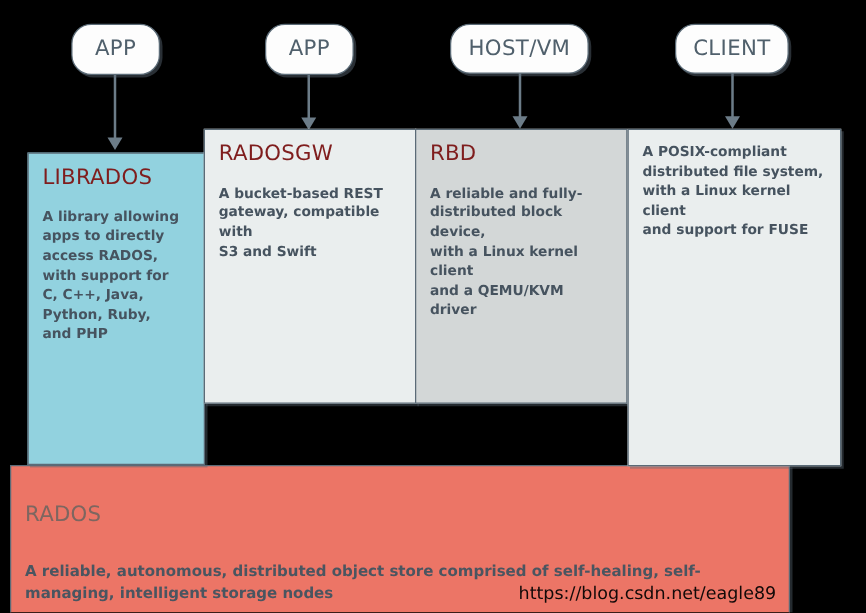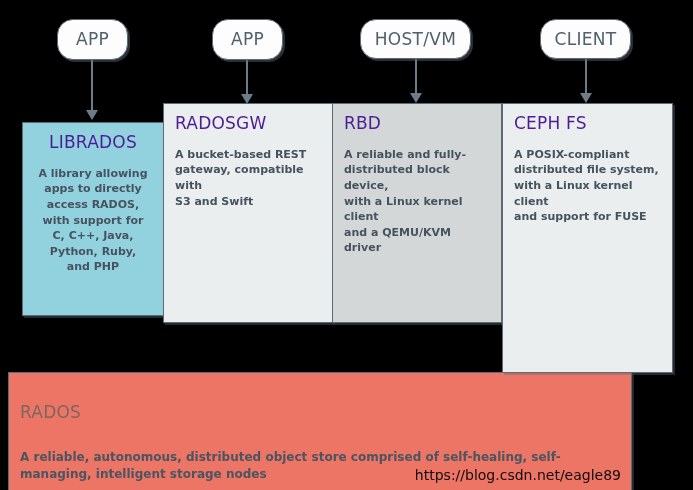--- a/index.html
+++ b/index.html
@@ -54,21 +54,21 @@
   
   .svc {
     position: absolute;
     box-sizing: border-box;
     border: 1.5px solid #5B6B77;
     box-shadow: 2px 2px 0 rgba(90,105,118,0.40);
     padding: 10px 11px 8px 11px;
   }
   .svc .svc-title {
     font-size: 17px;
-    color: #4c1d95;
+    color: #7f1d1d;
     line-height: 1.1;
     margin: 0 0 14px 0;
     letter-spacing: 0.2px;
     white-space: nowrap;
   }
   .svc .svc-desc {
     font-size: 11px;
     color: #46535F;
     line-height: 1.42;
     font-weight: bold;
@@ -153,21 +153,21 @@
   <div class="actor" id="actor-hostvm" style="left:360px; top:19px; width:111px; height:40px;">
     <span class="actor-label">HOST/VM</span>
   </div>
 
   <div id="box-rados" style="left:8px; top:372px; width:624px; height:124px; z-index:1;">
     <div class="rados-title">RADOS</div>
     <div class="rados-desc">A reliable, autonomous, distributed object store comprised of self-healing, self-managing, intelligent storage nodes</div>
     <div id="watermark">https://blog.csdn.net/eagle89</div>
   </div>
 
-  <div class="svc" id="box-librados" style="left:22px; top:122px; width:142px; height:194px; z-index:2;text-align:center;">
+  <div class="svc" id="box-librados" style="left:22px; top:122px; width:142px; height:250px; z-index:2;">
     <div class="svc-title">LIBRADOS</div>
     <div class="svc-desc">A library allowing
 apps to directly
 access RADOS,
 with support for
 C, C++, Java,
 Python, Ruby,
 and PHP</div>
   </div>
 
@@ -180,20 +180,19 @@
 
   <div class="svc" id="box-rbd" style="left:332px; top:103px; width:170px; height:220px; z-index:3;">
     <div class="svc-title">RBD</div>
     <div class="svc-desc">A reliable and fully-
 distributed block device,
 with a Linux kernel client
 and a QEMU/KVM driver</div>
   </div>
 
   <div class="svc" id="box-cephfs" style="left:502px; top:103px; width:171px; height:270px; z-index:4;">
-    <div class="svc-title">CEPH FS</div>
     <div class="svc-desc">A POSIX-compliant
 distributed file system,
 with a Linux kernel client
 and support for FUSE</div>
   </div>
 
 </div>
 
 </body></html>

